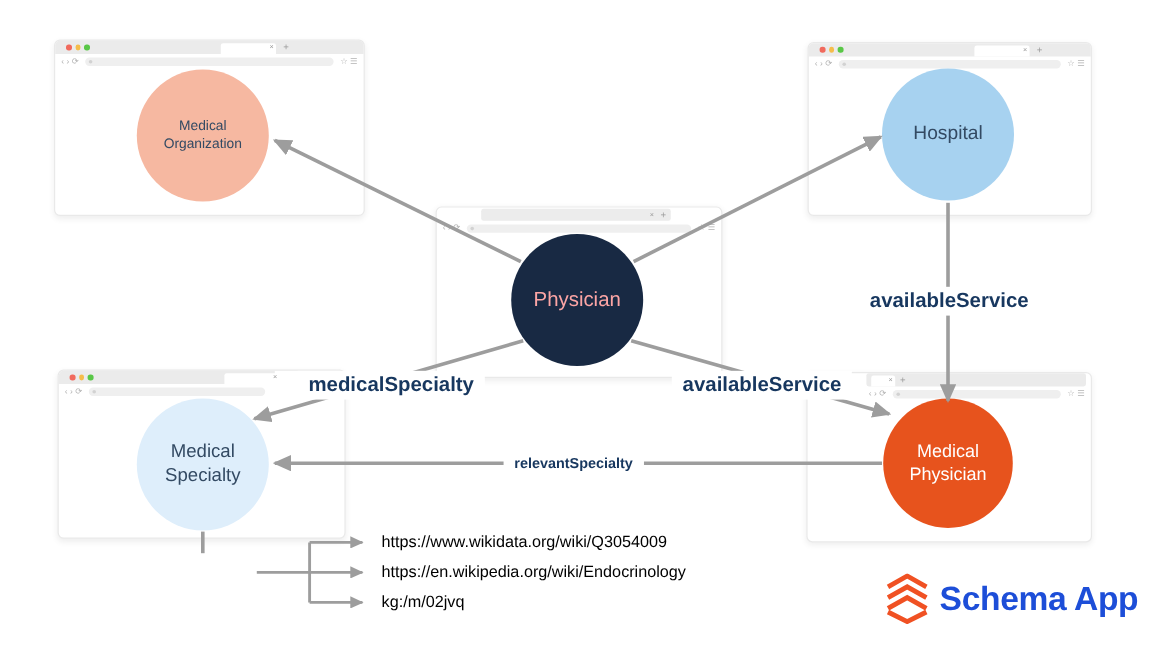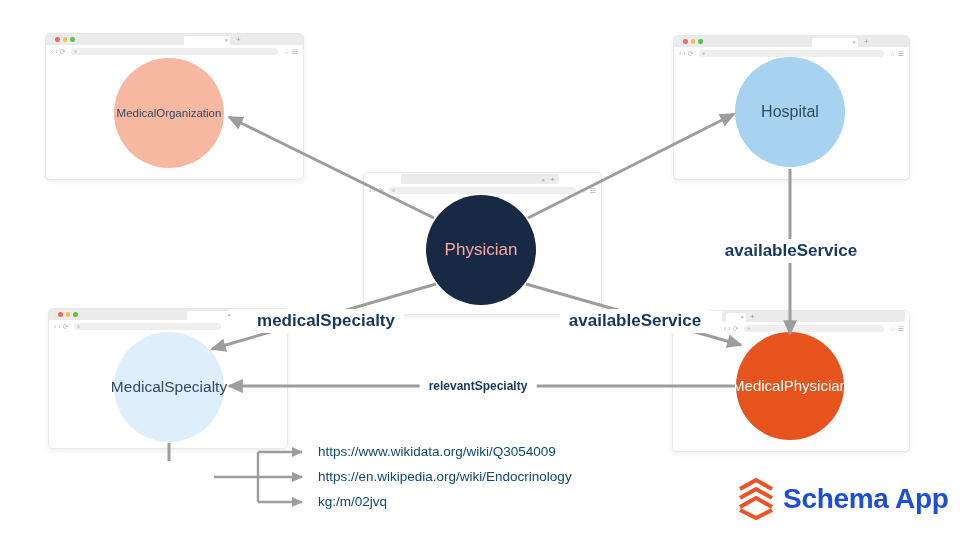--- a/index.html
+++ b/index.html
@@ -28,41 +28,41 @@
   .bwin.bl .tabband{right:58px;border-top-right-radius:0;}
   .bwin.bl .toolbar{right:58px;}
   .bwin.br .tabband{left:49px;right:4px;border-radius:2px;}
   .bwin.br .toolbar{left:46px;}
   .bwin.ctr .tabband{left:37px;right:42px;top:1px;height:10px;background:#ececec;border-radius:2px;}
   .bwin.ctr .tabx2{position:absolute;right:14px;top:1px;font-size:6px;line-height:10px;color:#9a9a9a;}
   .bwin.ctr .plus{left:auto;right:4px;top:1px;}
 
   
   .node{position:absolute;width:110px;height:110px;border-radius:50%;display:flex;
-        flex-direction:row;align-items:center;justify-content:center;text-align:center;
+        flex-direction:column;align-items:center;justify-content:center;text-align:center;
         color:#334a63;line-height:1.3;}
   .node span{display:block;}
   #node-physician{left:426px;top:195px;background:#182943;color:#fca5a5;font-size:17px;}
   #node-medorg{left:114px;top:58px;background:#f6b8a1;font-size:11.5px;}
   #node-hospital{left:735px;top:57px;background:#a7d2f0;font-size:16px;}
   #node-specialty{left:114px;top:332px;background:#deeefb;font-size:15.5px;}
   #node-procedure{left:736px;top:332px;width:108px;height:108px;background:#e7531d;
                   color:#ffffff;font-size:15px;}
 
   
   #connectors{position:absolute;left:0;top:0;width:960px;height:540px;pointer-events:none;}
 
   
   .rel-label{position:absolute;transform:translate(-50%,-50%);background:#ffffff;
              color:#17375f;font-weight:700;font-size:17px;padding:2px 9px;white-space:nowrap;}
   .rel-label.lg{font-size:12px;}
   .rel-label.xl{font-size:19px;padding:2px 6px;}
 
   
-  .url-line{position:absolute;left:318px;font-size:13.5px;color:#0c4a6e;white-space:nowrap;}
+  .url-line{position:absolute;left:318px;font-size:13.5px;color:#000000;white-space:nowrap;}
 
   
   #logo{position:absolute;left:737px;top:478px;display:flex;align-items:center;gap:8px;}
   #logo-text{color:#1d4ed8;font-weight:700;font-size:28px;letter-spacing:-0.3px;white-space:nowrap;}
 </style>
 </head>
 <body>
 
 <div id="canvas">
 

